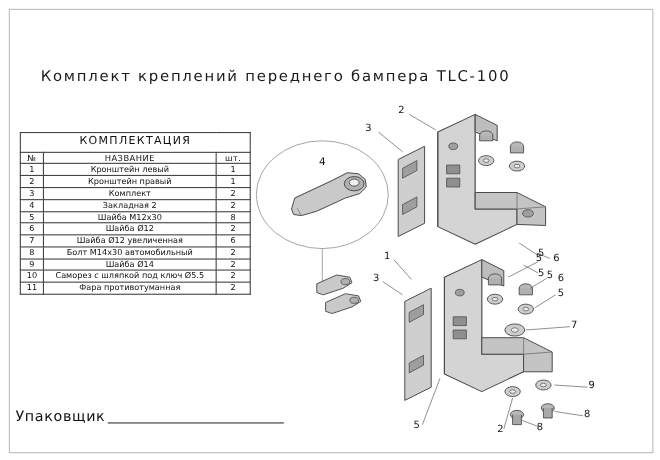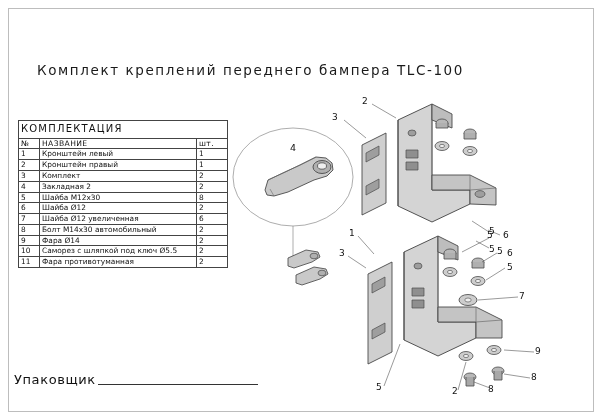--- a/index.html
+++ b/index.html
@@ -33,20 +33,21 @@
   
   .spec{
     position:absolute;left:18px;top:120px;width:210px;
     border-collapse:collapse;
     font-size:7.4px;
     color:#111;
   }
   .spec td,.spec th{
     border:1px solid #444;
     padding:1px 2px;
+    text-align:center;
     line-height:1.05;
     font-weight:normal;
   }
   .spec .hdr-title{
     font-size:10px;letter-spacing:1.2px;border:1px solid #444;
     padding:3px 2px;
   }
   .spec .c-num{width:16px;}
   .spec .c-qty{width:26px;}
   .spec .c-name{width:auto;}
@@ -123,21 +124,21 @@
           <td>Шайба Ø12 увеличенная</td>
           <td>6</td>
         </tr>
       <tr>
           <td>8</td>
           <td>Болт М14х30 автомобильный</td>
           <td>2</td>
         </tr>
       <tr>
           <td>9</td>
-          <td>Фара Ø14</td>
+          <td>Шайба Ø14</td>
           <td>2</td>
         </tr>
       <tr>
           <td>10</td>
           <td>Саморез с шляпкой под ключ  Ø5.5</td>
           <td>2</td>
         </tr>
       <tr>
           <td>11</td>
           <td>Фара противотуманная</td>

